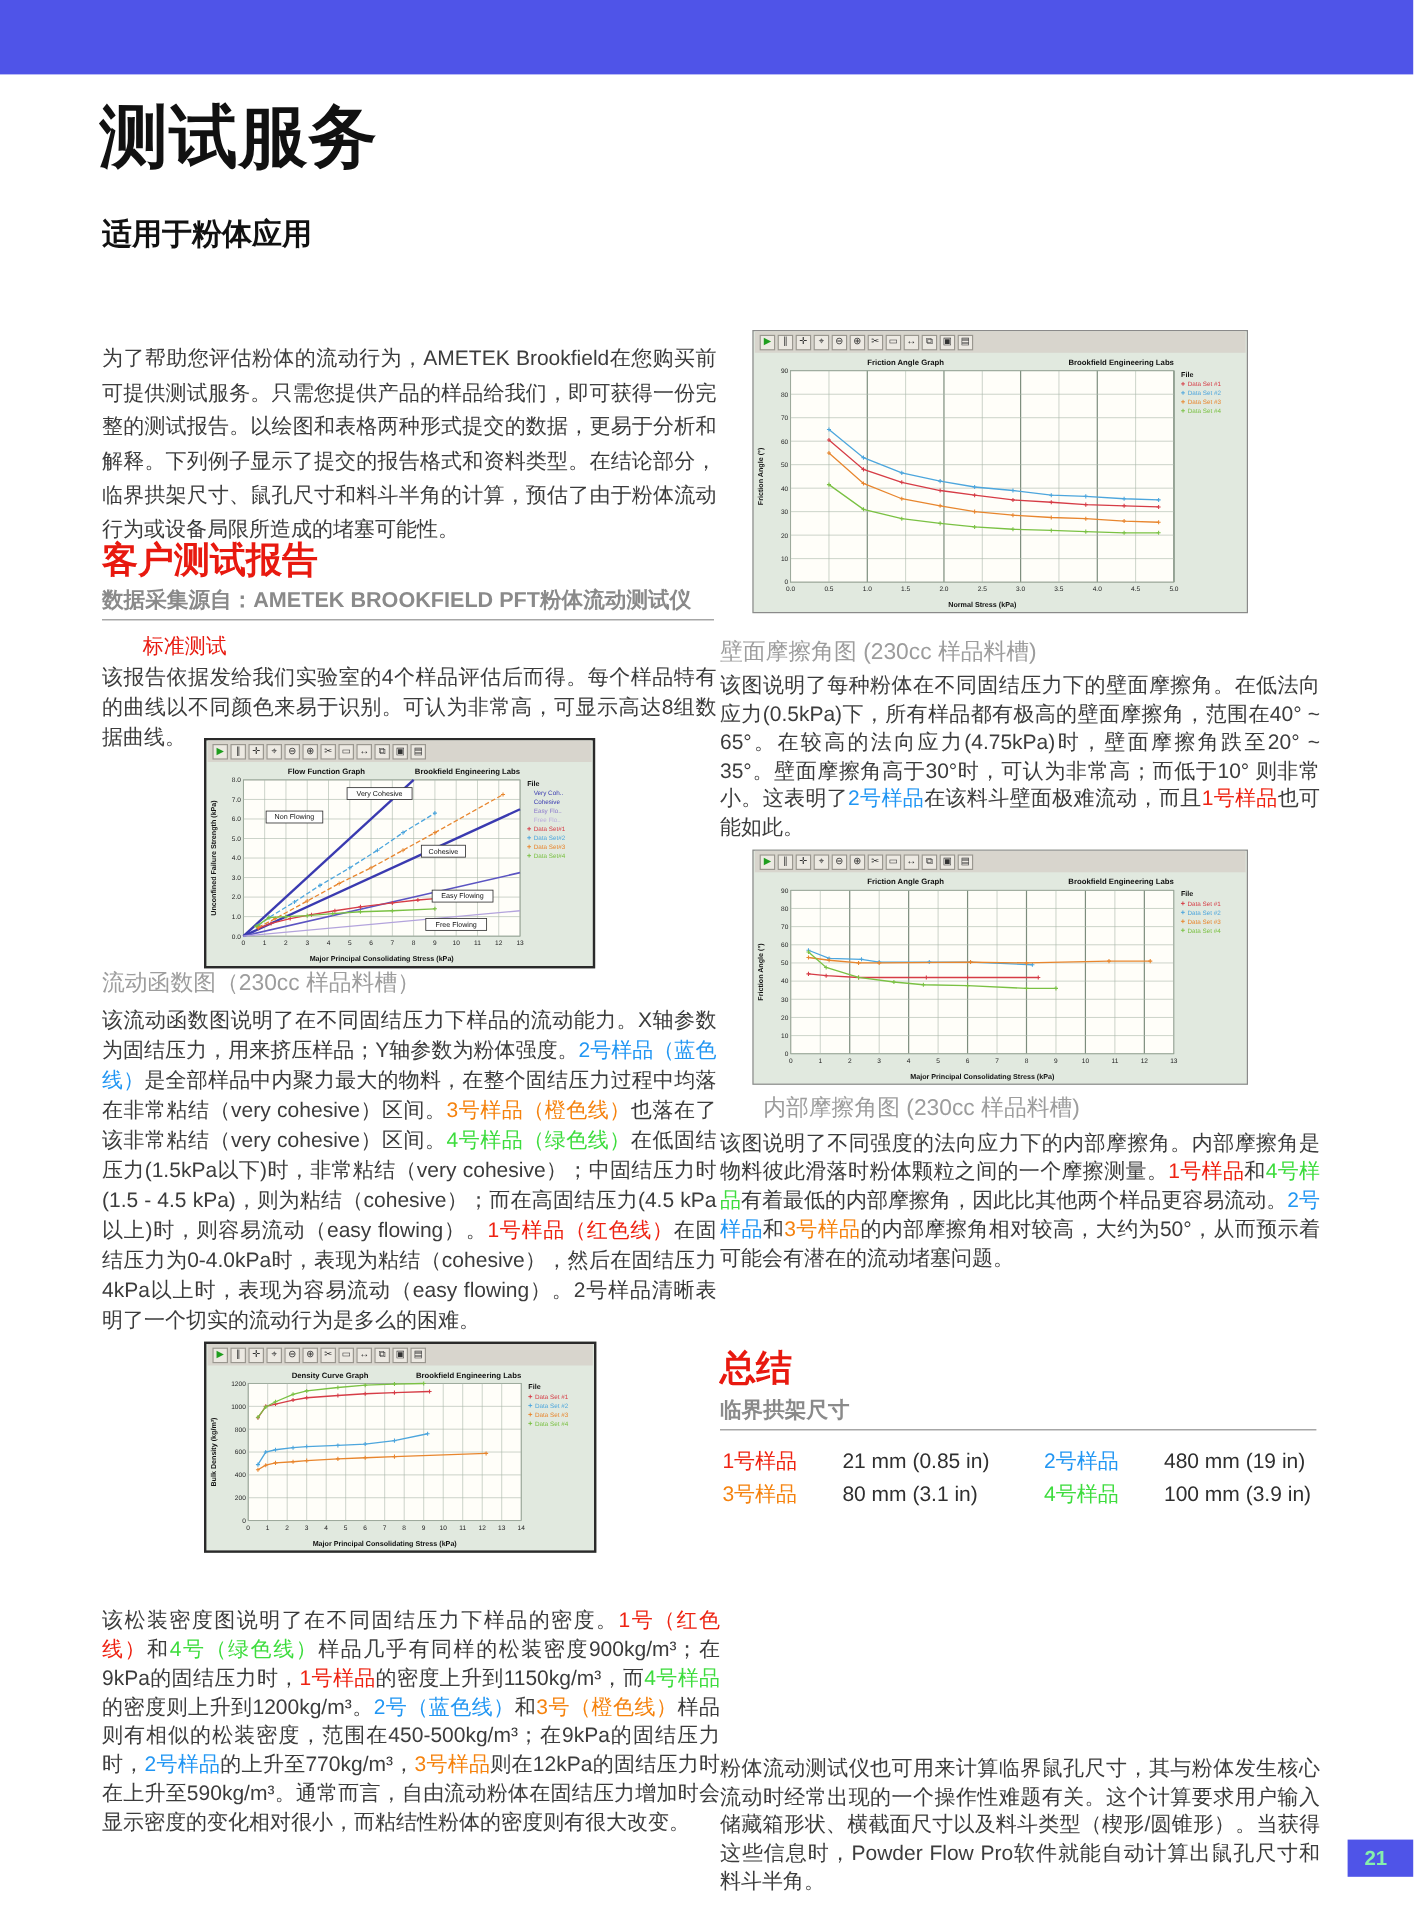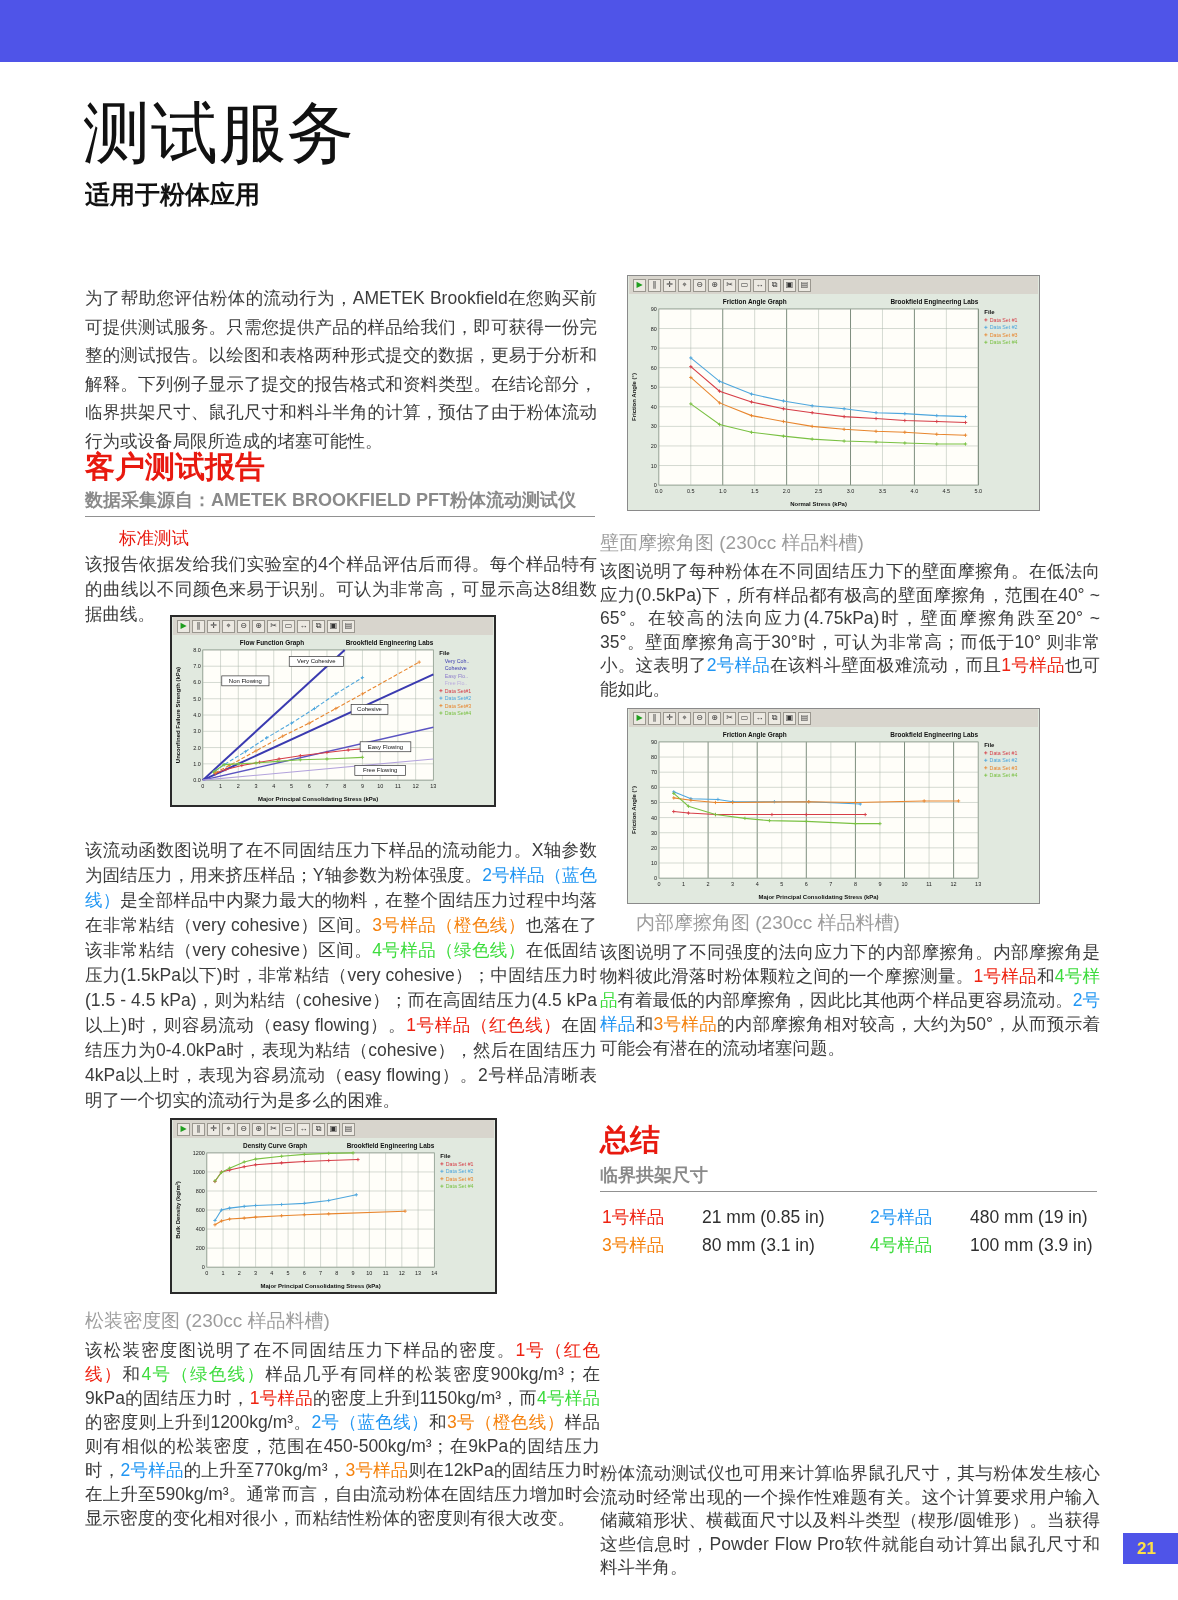--- a/index.html
+++ b/index.html
@@ -1,19 +1,19 @@
 <!DOCTYPE html>
 <html style="--accent_blue: #4f54e8; --heading_red: #e8190f; --sample1: #ee2211; --sample2: #2196f3; --sample3: #f5820d; --sample4: #3ddc3d;"><head>
 <meta charset="utf-8">
 <style>
   html,body{margin:0;padding:0;background:#fff;}
   .page{position:relative;width:1178px;height:1600px;background:#ffffff;overflow:hidden;
         font-family:"Liberation Sans","DejaVu Sans",sans-serif;color:#3c3c3c;}
   .topbar{position:absolute;left:0;top:0;width:1178px;height:62px;background:var(--accent_blue);}
-  .doc-title{position:absolute;left:83px;top:88px;font-size:67px;font-weight:400;color:#111;letter-spacing:1px;}
+  .doc-title{position:absolute;left:83px;top:76px;font-size:57px;font-weight:700;color:#111;letter-spacing:1px;}
   .doc-subtitle{position:absolute;left:85px;top:178px;font-size:25px;font-weight:bold;color:#111;}
   .para{position:absolute;font-size:17.5px;line-height:24.5px;text-align:justify;color:#3c3c3c;}
   .para.intro{line-height:28.5px;}
   .para.left25{line-height:25px;}
   .h-red{position:absolute;font-size:30px;font-weight:bold;color:var(--heading_red);}
   .h-gray{position:absolute;font-size:18px;font-weight:bold;color:#8a8a8a;}
   .rule{position:absolute;border:none;border-top:1px solid #919191;margin:0;}
   .red-label{position:absolute;font-size:17.5px;color:var(--heading_red);margin-left:34px;}
   .caption{position:absolute;font-size:19px;color:#9d9d9d;}
   .chart{position:absolute;background:#e1e9df;box-sizing:border-box;}
@@ -25,21 +25,21 @@
       background:#ece9e2;border:1px solid #9a978f;box-sizing:border-box;font-size:8px;color:#333;line-height:1;}
   .tb.run{color:#1f9e1f;}
   .plot{position:absolute;left:1px;right:1px;top:18px;bottom:1px;}
   .plot svg{width:100%;height:100%;display:block;}
   .summary-table{position:absolute;font-size:17.5px;}
   .summary-table .row{display:flex;height:28px;align-items:center;}
   .summary-table .lbl{width:100px;font-weight:normal;}
   .summary-table .val{width:168px;color:#2f2f2f;}
   .summary-table .val2{color:#2f2f2f;}
   .page-badge{position:absolute;left:1123px;top:1533px;width:55px;height:31px;background:var(--accent_blue);
-              color:#fde047;font-size:17px;font-weight:bold;display:flex;align-items:center;padding-left:14px;box-sizing:border-box;}
+              color:#86efac;font-size:17px;font-weight:bold;display:flex;align-items:center;padding-left:14px;box-sizing:border-box;}
 </style>
 </head>
 <body>
 
 <div class="page">
 
   <div class="topbar"></div>
 
   <div class="doc-title">测试服务</div>
   <div class="doc-subtitle">适用于粉体应用</div>
@@ -181,20 +181,21 @@
           <text x="273.5" y="58" font-size="5.3" fill="#d63c46">Data Set#1</text>
           <path d="M268 63.5h3.2M269.6 61.9v3.2" stroke="#4da6dd" stroke-width="0.8" fill="none"></path>
           <text x="273.5" y="65.5" font-size="5.3" fill="#4da6dd">Data Set#2</text>
           <path d="M268 71h3.2M269.6 69.4v3.2" stroke="#e8862e" stroke-width="0.8" fill="none"></path>
           <text x="273.5" y="73" font-size="5.3" fill="#e8862e">Data Set#3</text>
           <path d="M268 78.5h3.2M269.6 76.9v3.2" stroke="#7ac143" stroke-width="0.8" fill="none"></path>
           <text x="273.5" y="80.5" font-size="5.3" fill="#7ac143">Data Set#4</text>
         </svg>
       </div>
   </div>
+  <div class="caption" style="left:85px;top:806px;width:512px;">流动函数图（230cc 样品料槽）</div>
   <div class="para left25" style="left:85px;top:838px;width:512px;"><span>该流动函数图说明了在不同固结压力下样品的流动能力。X轴参数为固结压力，用来挤压样品；Y轴参数为粉体强度。</span><span style="color: rgb(33, 150, 243);">2号样品（蓝色线）</span><span>是全部样品中内聚力最大的物料，在整个固结压力过程中均落在非常粘结（very cohesive）区间。</span><span style="color: rgb(245, 130, 13);">3号样品（橙色线）</span><span>也落在了该非常粘结（very cohesive）区间。</span><span style="color: rgb(61, 220, 61);">4号样品（绿色线）</span><span>在低固结压力(1.5kPa以下)时，非常粘结（very cohesive）；中固结压力时(1.5 - 4.5 kPa)，则为粘结（cohesive）；而在高固结压力(4.5 kPa以上)时，则容易流动（easy flowing）。</span><span style="color: rgb(238, 34, 17);">1号样品（红色线）</span><span>在固结压力为0-4.0kPa时，表现为粘结（cohesive），然后在固结压力4kPa以上时，表现为容易流动（easy flowing）。2号样品清晰表明了一个切实的流动行为是多么的困难。</span></div>
 
   <div class="chart chart--thick" style="left:170px;top:1118px;width:327px;height:176px;">
     <div class="toolbar">
         <span class="tb run">▶</span>
         <span class="tb">∥</span>
         <span class="tb">✛</span>
         <span class="tb">⌖</span>
         <span class="tb">⊖</span>
         <span class="tb">⊕</span>
@@ -302,21 +303,20 @@
           <text x="274.5" y="28" font-size="5.3" fill="#d63c46">Data Set #1</text>
           <path d="M269 33.5h3.2M270.6 31.9v3.2" stroke="#4da6dd" stroke-width="0.8" fill="none"></path>
           <text x="274.5" y="35.5" font-size="5.3" fill="#4da6dd">Data Set #2</text>
           <path d="M269 41h3.2M270.6 39.4v3.2" stroke="#e8862e" stroke-width="0.8" fill="none"></path>
           <text x="274.5" y="43" font-size="5.3" fill="#e8862e">Data Set #3</text>
           <path d="M269 48.5h3.2M270.6 46.9v3.2" stroke="#7ac143" stroke-width="0.8" fill="none"></path>
           <text x="274.5" y="50.5" font-size="5.3" fill="#7ac143">Data Set #4</text>
         </svg>
       </div>
   </div>
-  <div class="caption" style="left:85px;top:1308px;width:512px;">松装密度图 (230cc 样品料槽)</div>
   <div class="para" style="left:85px;top:1338px;width:515px;line-height:24px;"><span>该松装密度图说明了在不同固结压力下样品的密度。</span><span style="color: rgb(238, 34, 17);">1号（红色线）</span><span>和</span><span style="color: rgb(61, 220, 61);">4号（绿色线）</span><span>样品几乎有同样的松装密度900kg/m³；在9kPa的固结压力时，</span><span style="color: rgb(238, 34, 17);">1号样品</span><span>的密度上升到1150kg/m³，而</span><span style="color: rgb(61, 220, 61);">4号样品</span><span>的密度则上升到1200kg/m³。</span><span style="color: rgb(33, 150, 243);">2号（蓝色线）</span><span>和</span><span style="color: rgb(245, 130, 13);">3号（橙色线）</span><span>样品则有相似的松装密度，范围在450-500kg/m³；在9kPa的固结压力时，</span><span style="color: rgb(33, 150, 243);">2号样品</span><span>的上升至770kg/m³，</span><span style="color: rgb(245, 130, 13);">3号样品</span><span>则在12kPa的固结压力时在上升至590kg/m³。通常而言，自由流动粉体在固结压力增加时会显示密度的变化相对很小，而粘结性粉体的密度则有很大改变。</span></div>
 
   <div class="chart chart--thin" style="left:627px;top:275px;width:413px;height:236px;">
     <div class="toolbar">
         <span class="tb run">▶</span>
         <span class="tb">∥</span>
         <span class="tb">✛</span>
         <span class="tb">⌖</span>
         <span class="tb">⊖</span>
         <span class="tb">⊕</span>

